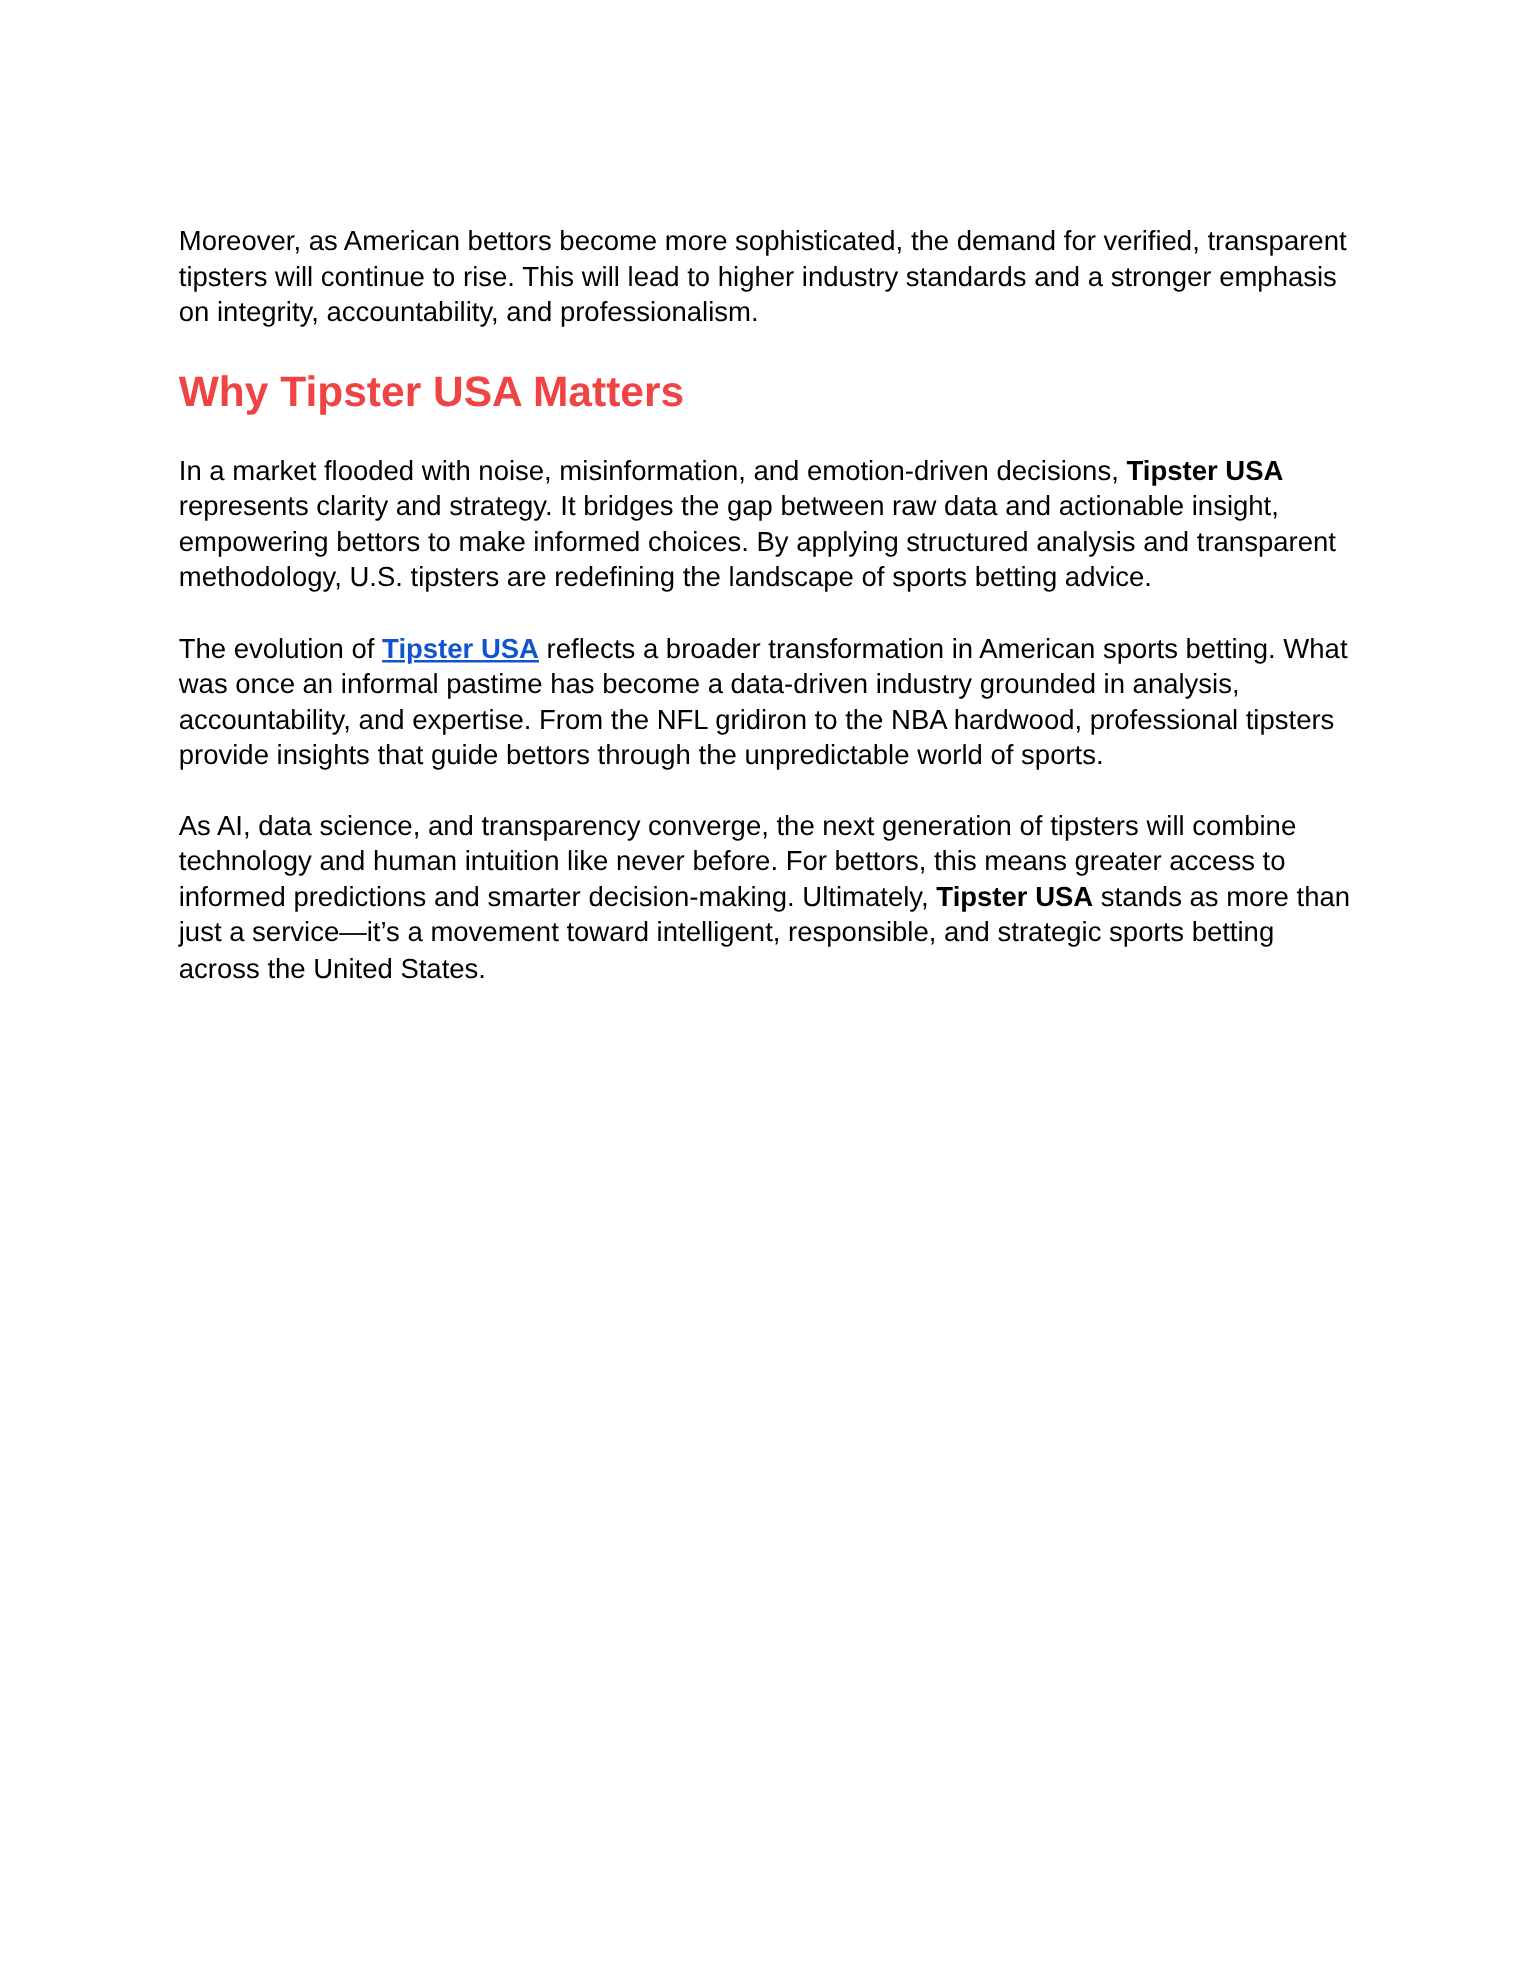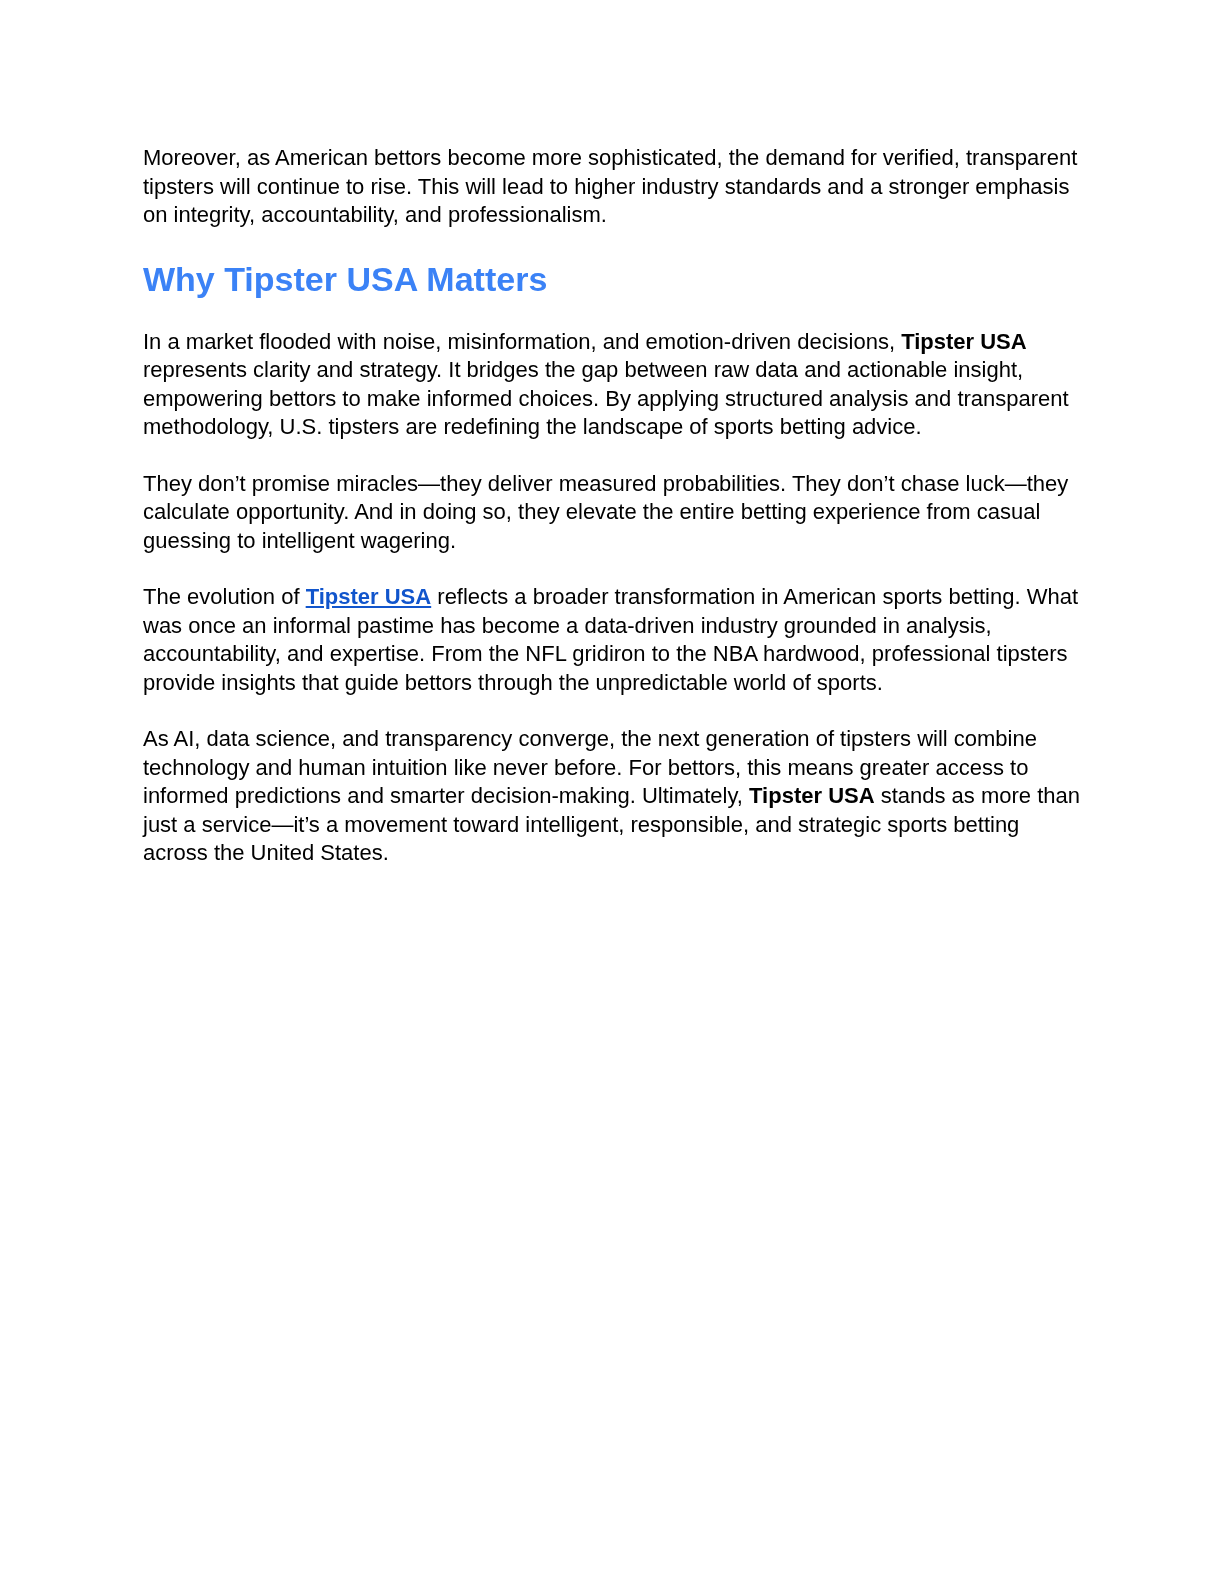--- a/index.html
+++ b/index.html
@@ -9,33 +9,34 @@
   }
   .page {
     box-sizing: border-box;
     width: 1224px;
     height: 1336px;
     background: #ffffff;
     padding: 144px 143px 40px 143px;
     font-family: "Liberation Sans", "DejaVu Sans", sans-serif;
     color: #000000;
     overflow: hidden;
+    margin-top: 35px;
   }
   .para {
     margin: 0 0 28px 0;
     font-size: 22px;
     line-height: 28.5px;
     color: #000000;
   }
   .heading {
     margin: 8px 0 28px 0;
     font-size: 34px;
     line-height: 42px;
     font-weight: 700;
-    color: #3b82f6;
+    color: #ef4444;
     font-family: "Liberation Sans", "DejaVu Sans", sans-serif;
   }
   .bold {
     font-weight: 700;
   }
   a.doc-link {
     color: #1155cc;
     font-weight: 700;
     text-decoration: underline;
     cursor: pointer;
@@ -45,20 +46,19 @@
 <body>
 
 <div class="page">
 
   <p class="para">Moreover, as American bettors become more sophisticated, the demand for verified, transparent tipsters will continue to rise. This will lead to higher industry standards and a stronger emphasis on integrity, accountability, and professionalism.</p>
 
   <h1 class="heading">Why Tipster USA Matters</h1>
 
   <p class="para"><span>In a market flooded with noise, misinformation, and emotion-driven decisions, </span><span class="bold">Tipster USA</span><span> represents clarity and strategy. It bridges the gap between raw data and actionable insight, empowering bettors to make informed choices. By applying structured analysis and transparent methodology, U.S. tipsters are redefining the landscape of sports betting advice.</span></p>
 
-  <p class="para">They don’t promise miracles—they deliver measured probabilities. They don’t chase luck—they calculate opportunity. And in doing so, they elevate the entire betting experience from casual guessing to intelligent wagering.</p>
 
 
   <p class="para"><span>The evolution of </span><a class="doc-link" href="#">Tipster USA</a><span> reflects a broader transformation in American sports betting. What was once an informal pastime has become a data-driven industry grounded in analysis, accountability, and expertise. From the NFL gridiron to the NBA hardwood, professional tipsters provide insights that guide bettors through the unpredictable world of sports.</span></p>
 
   <p class="para"><span>As AI, data science, and transparency converge, the next generation of tipsters will combine technology and human intuition like never before. For bettors, this means greater access to informed predictions and smarter decision-making. Ultimately, </span><span class="bold">Tipster USA</span><span> stands as more than just a service—it’s a movement toward intelligent, responsible, and strategic sports betting across the United States.</span></p>
 
 </div>
 
 </body></html>

